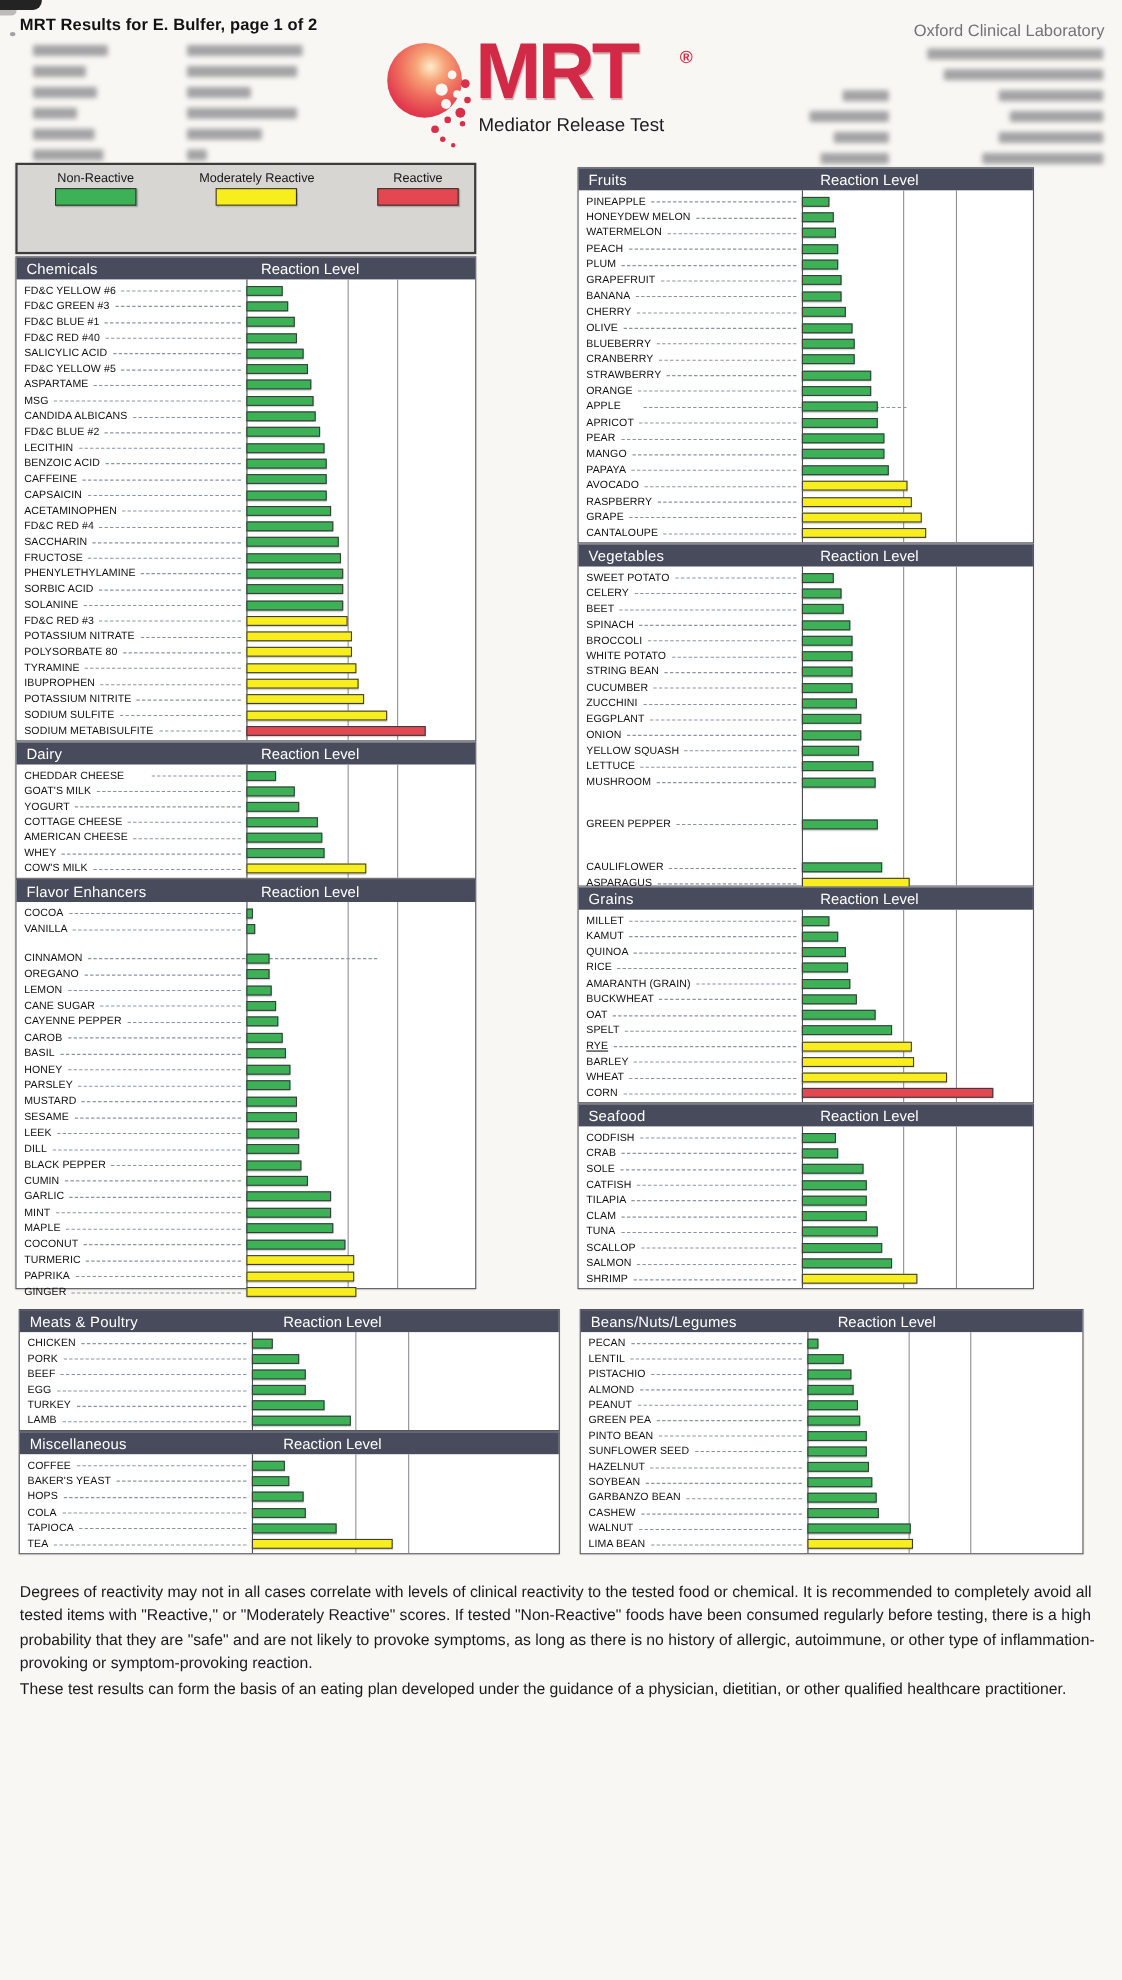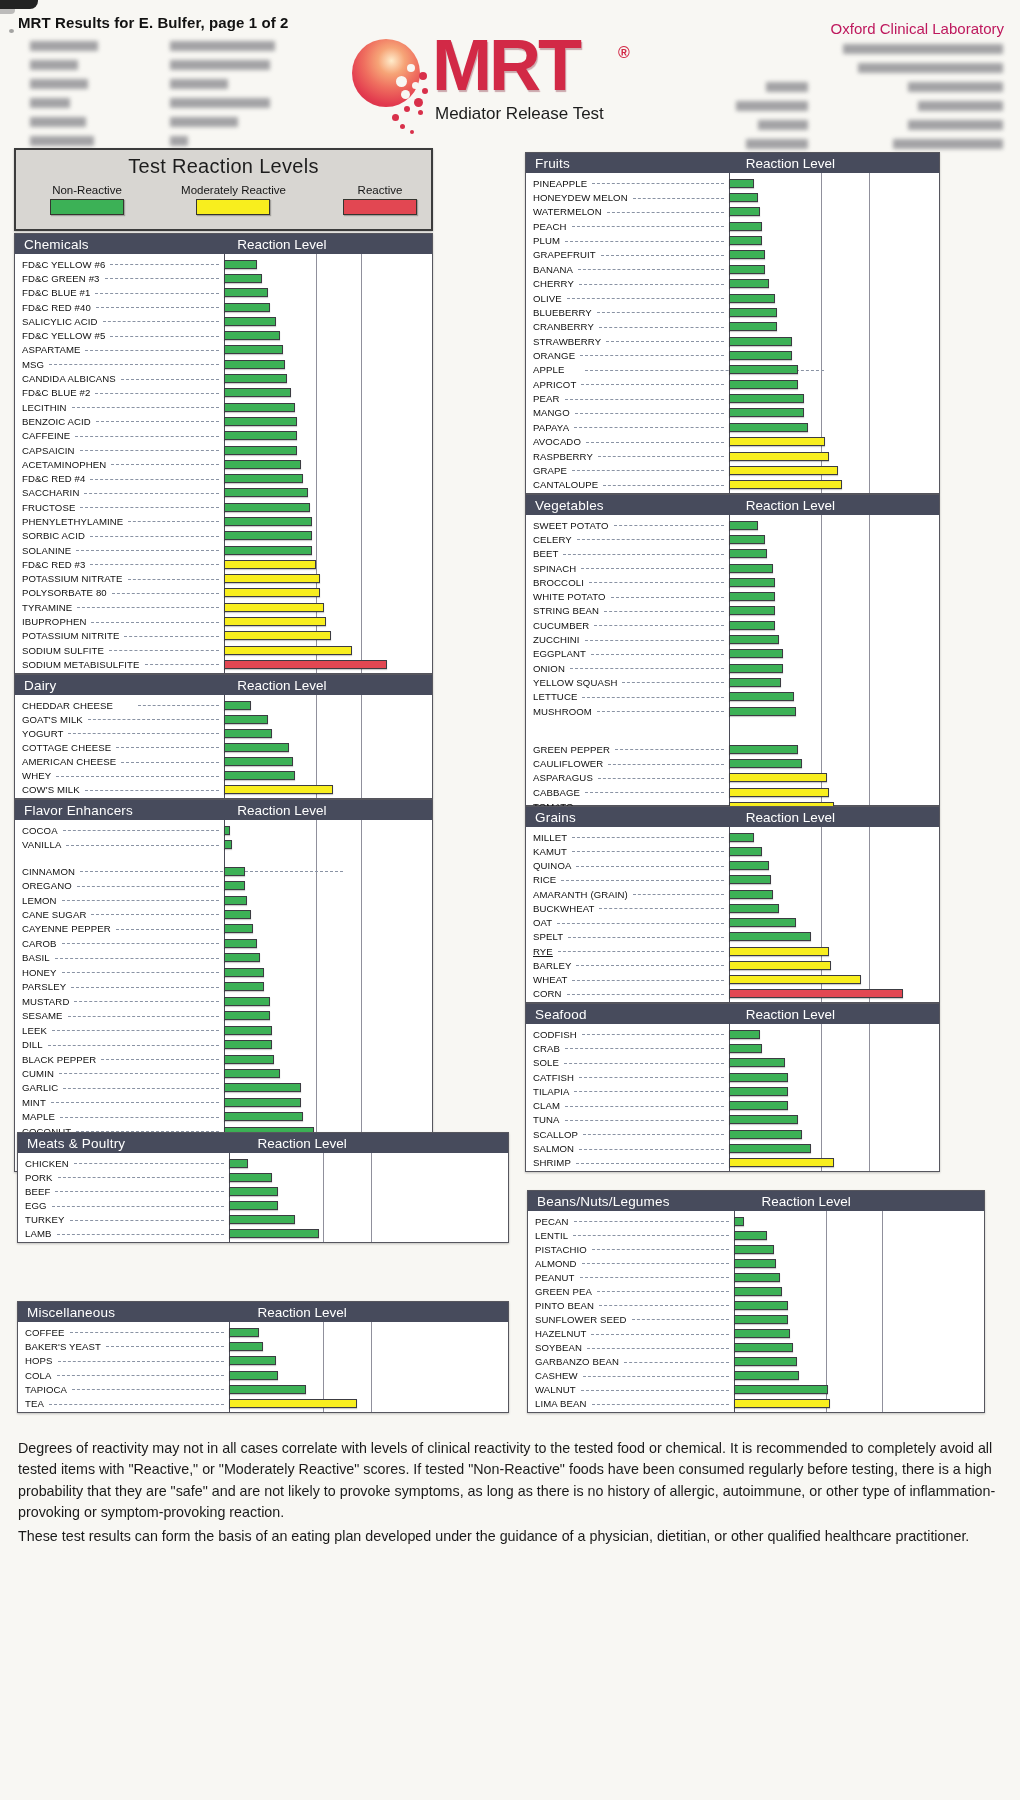--- a/index.html
+++ b/index.html
@@ -5,21 +5,21 @@
   * { margin:0; padding:0; box-sizing:border-box; }
   html,body { width:1020px; height:1800px; }
   body { position:relative; background:#f8f7f3; font-family:"Liberation Sans",sans-serif; overflow:hidden; color:#161616; }
 
   
   .smudge1 { position:absolute; left:0; top:0; width:38px; height:9px; background:#232323; border-radius:0 0 8px 0; }
   .smudge2 { position:absolute; left:0; top:9px; width:15px; height:5px; background:#8a8a8a; opacity:.55; border-radius:0 0 4px 0; }
   .smudge3 { position:absolute; left:9px; top:29px; width:5px; height:4px; background:#6b6b6b; opacity:.6; border-radius:50%; }
 
   .page-title { position:absolute; left:18px; top:14px; font-size:15px; font-weight:bold; color:#121212; letter-spacing:.1px; }
-  .lab-name { position:absolute; right:16px; top:20px; font-size:15px; color:#be185d; }
+  .lab-name { position:absolute; right:16px; top:20px; font-size:15px; color:#737373; }
 
   
   .blur { display:inline-block; height:10px; background:#8e8e92; border-radius:1px; filter:blur(2.3px); opacity:.8; }
   .ptable { position:absolute; left:30px; top:37px; width:300px; }
   .ptable .prow { height:19px; position:relative; }
   .ptable .pl { position:absolute; left:0; top:4px; }
   .ptable .pv { position:absolute; left:140px; top:4px; }
   .rtable { position:absolute; right:17px; top:40px; width:320px; }
   .rtable .prow { height:19px; position:relative; }
   .rtable .pl { position:absolute; right:195px; top:4px; }
@@ -134,21 +134,20 @@
   <div class="dot" style="left:66px;top:74px;width:5px;height:5px;background:#d8304a"></div>
   <div class="dot" style="left:40px;top:78px;width:7px;height:7px;background:#d8304a"></div>
   <div class="dot" style="left:48px;top:88px;width:5px;height:5px;background:#d8304a"></div>
   <div class="dot" style="left:58px;top:94px;width:4px;height:4px;background:#d8304a"></div>
   <div class="logo-text">MRT</div>
   <div class="logo-reg">®</div>
   <div class="logo-tag">Mediator Release Test</div>
 </div>
 
 <div class="legend">
-  <div class="legend-title">Test Reaction Levels</div>
   <div class="legend-row">
     <div class="legend-item">
       <div class="ll">Non-Reactive</div>
       <div class="swatch" style="background: rgb(60, 177, 86);"></div>
     </div>
     <div class="legend-item">
       <div class="ll">Moderately Reactive</div>
       <div class="swatch" style="background: rgb(248, 238, 30);"></div>
     </div>
     <div class="legend-item">
@@ -690,21 +689,21 @@
         <div class="row" style="height: 14.3px; padding-right: 212px;">
           <span class="lbl">MUSHROOM</span>
           <span class="leader"></span>
           <span class="bar" style="left:203px;width:67px;background:#3cb156"></span>
         </div>
         <div class="row" style="height: 14.3px; padding-right: 212px; margin-top: 24px;">
           <span class="lbl">GREEN PEPPER</span>
           <span class="leader"></span>
           <span class="bar" style="left:203px;width:69px;background:#3cb156"></span>
         </div>
-        <div class="row" style="height: 14.3px; padding-right: 212px;">
+        <div class="row" style="height: 14.3px; padding-right: 212px; margin-top: 25px;">
           <span class="lbl">CAULIFLOWER</span>
           <span class="leader"></span>
           <span class="bar" style="left:203px;width:73px;background:#3cb156"></span>
         </div>
         <div class="row" style="height: 14.3px; padding-right: 212px;">
           <span class="lbl">ASPARAGUS</span>
           <span class="leader"></span>
           <span class="bar" style="left:203px;width:98px;background:#f8ee1e"></span>
         </div>
         <div class="row" style="height: 14.3px; padding-right: 212px;">
@@ -849,21 +848,21 @@
           <span class="leader"></span>
           <span class="bar" style="left:203px;width:82px;background:#3cb156"></span>
         </div>
         <div class="row" style="height: 14.3px; padding-right: 212px;">
           <span class="lbl">SHRIMP</span>
           <span class="leader"></span>
           <span class="bar" style="left:203px;width:105px;background:#f8ee1e"></span>
         </div>
       </div>
     </section>
-    <section class="chart" style="left: 17px; top: 1132px; width: 492px; height: 111px;">
+    <section class="chart" style="left: 17px; top: 1190px; width: 492px; height: 111px;">
       <div class="chead">
         <span class="ctitle">Meats &amp; Poultry</span>
         <span class="crl" style="left:58%">Reaction Level</span>
       </div>
       <div class="cbody">
         <i class="vl d" style="left:211px"></i>
         <i class="vl" style="left:305px"></i>
         <i class="vl" style="left:353px"></i>
         <div class="row" style="height: 14.1667px; padding-right: 281px;">
           <span class="lbl">CHICKEN</span>

